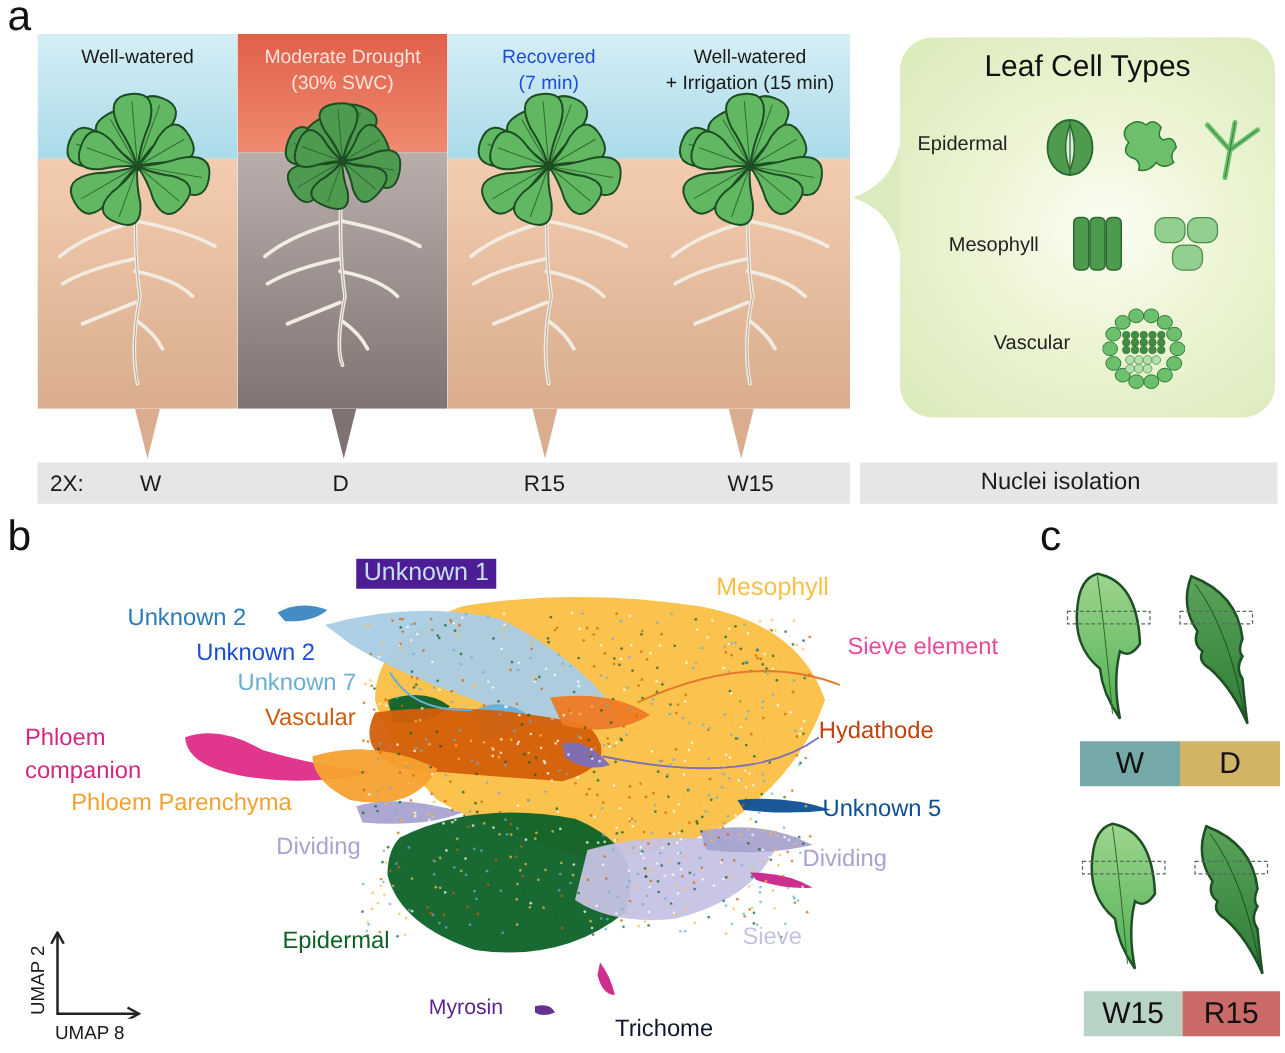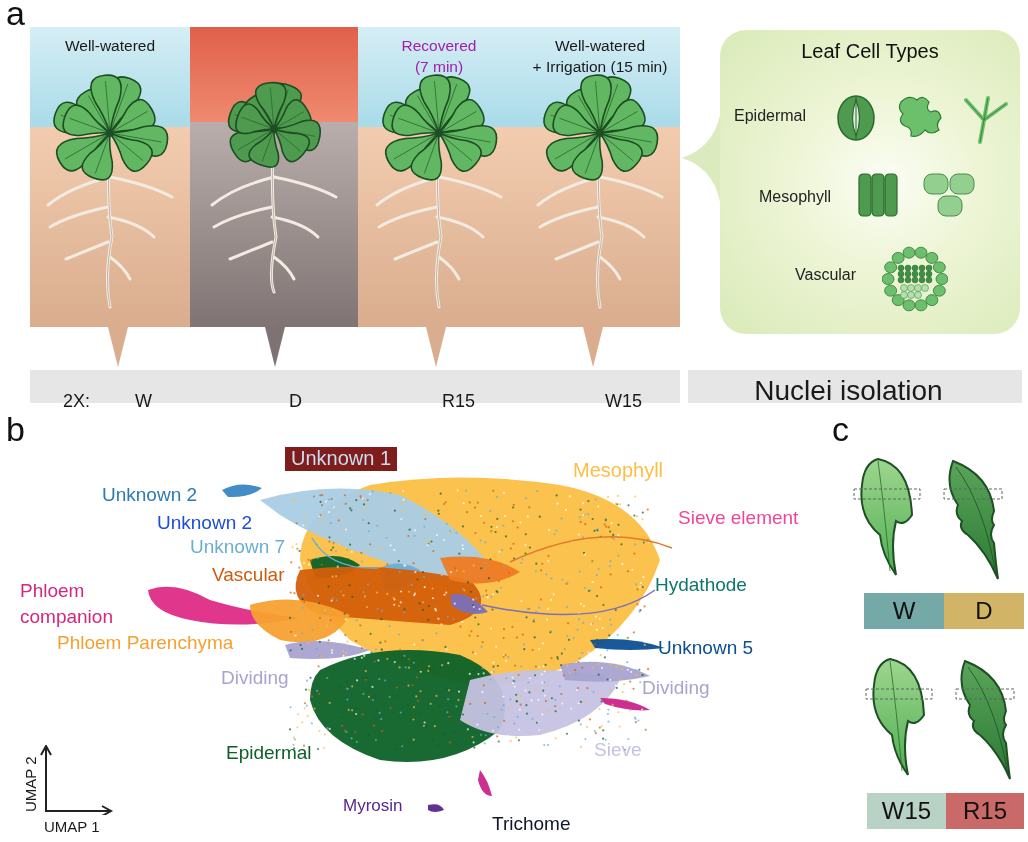--- a/index.html
+++ b/index.html
@@ -11,29 +11,29 @@
   
   .cond { position: absolute; top: 27px; height: 300px; overflow: hidden; }
   .cond .sky { position: absolute; left: 0; right: 0; top: 0; }
   .cond .soil { position: absolute; left: 0; right: 0; bottom: 0; }
   .cond .title { position: absolute; left: 0; right: 0; top: 8px; text-align: center;
                  font-size: 15.5px; line-height: 21px; }
   .cond svg { position: absolute; left: 0; top: 0; }
   .pointer { position: absolute; width: 0; height: 0; border-left: 10px solid transparent;
              border-right: 10px solid transparent; }
   .labelbar { position: absolute; top: 370px; height: 33px; background: #e6e6e6; }
-  .labelbar span { position: absolute; top: 21px; font-size: 18px; margin-left: 23px; }
+  .labelbar span { position: absolute; top: 7px; font-size: 18px; }
   .nucbar { position: absolute; left: 688px; top: 370px; width: 334px; height: 33px; background: #e6e6e6; }
-  .nucbar span { position: absolute; left: 0; right: 13px; text-align: center; top: 5px; font-size: 28px; }
+  .nucbar span { position: absolute; left: 0; right: 13px; text-align: center; top: 5px; font-size: 19px; }
 
   
   .leafbox { position: absolute; left: 720px; top: 30px; width: 300px; height: 304px;
              border-radius: 26px;
              background: radial-gradient(ellipse at 55% 50%, #fbfdf4 0%, #eef5d6 40%, #d9eab8 100%); }
-  .leafbox .lt { position: absolute; left: 0; right: 0; top: 10px; text-align: center; font-size: 20px; color: #111; }
+  .leafbox .lt { position: absolute; left: 0; right: 0; top: 10px; text-align: center; font-size: 24px; color: #111; }
   .leafbox .rl { position: absolute; font-size: 16px; color: #222; }
 
   
   .cl { position: absolute; font-size: 19px; line-height: 1.05; white-space: nowrap; }
 
   
   .cbar { position: absolute; height: 36px; display: flex; }
   .cbar div { height: 100%; display: flex; align-items: center; justify-content: center; font-size: 24px; color: #111; }
 </style>
 </head>
@@ -103,20 +103,22 @@
         <path d="M4,0 L43.2,0" stroke="#2f6b33" stroke-width="0.8"></path>
         </g>
       <circle cx="80" cy="106" r="4" fill="#1d4d22"></circle>
       </svg>
     </div>
     <div class="pointer" style="left: 108px; top: 327px; border-top: 40px solid rgb(217, 173, 142);"></div>
     <div class="cond" style="left: 190px; width: 168px;">
       <div class="sky" style="height:95px;background:linear-gradient(#e0604a,#ef8a70)"></div>
        <div class="soil" style="top:95px;background:linear-gradient(#b9aeab,#7f7473)"></div>
        <div class="title" style="color:#fbe3da">
+         <div>Moderate Drought</div>
+         <div>(30% SWC)</div>
        </div>
        <svg width="168" height="300">
         <g stroke="#f1ebe2" stroke-width="3" fill="none" stroke-linecap="round">
       <path d="M84,102 Q80,170 86,210 Q78,250 84,265"></path>
       <path d="M84,150 Q44,160 22,178"></path>
           <path d="M84,150 Q124,158 146,170"></path>
       <path d="M82,180 Q44,188 24,200"></path>
           <path d="M82,190 Q114,196 128,210"></path>
       <path d="M82,215 Q60,224 40,232"></path>
           <path d="M84,230 Q98,240 104,252"></path>
@@ -164,21 +166,21 @@
         <path d="M0,0 Q11.520000000000001,-4 21.120000000000005,-12 Q38.400000000000006,-22 38.400000000000006,0 Q38.400000000000006,22 21.120000000000005,12 Q11.520000000000001,4 0,0 Z" fill="#4e9a4e" stroke="#1d4d22" stroke-width="1.6"></path>
         <path d="M4,0 L34.56000000000001,0" stroke="#2f6b33" stroke-width="0.8"></path>
         </g>
       <circle cx="84" cy="102" r="4" fill="#1d4d22"></circle>
       </svg>
     </div>
     <div class="pointer" style="left: 265px; top: 327px; border-top: 40px solid rgb(126, 115, 114);"></div>
     <div class="cond" style="left: 358px; width: 162px;">
       <div class="sky" style="height:100px;background:linear-gradient(#d6eef5,#a9dbe9)"></div>
        <div class="soil" style="top:100px;background:linear-gradient(#f3ccaf,#d9ad8e)"></div>
-       <div class="title" style="color:#a21caf">
+       <div class="title" style="color:#1d4ed8">
          <div>Recovered</div>
          <div>(7 min)</div>
        </div>
        <svg width="162" height="300">
         <g stroke="#f1ebe2" stroke-width="3" fill="none" stroke-linecap="round">
       <path d="M81,106 Q77,170 83,210 Q75,250 81,280"></path>
       <path d="M81,150 Q41,160 19,178"></path>
           <path d="M81,150 Q121,158 143,170"></path>
       <path d="M79,180 Q41,188 21,200"></path>
           <path d="M79,190 Q111,196 125,210"></path>
@@ -1305,47 +1307,47 @@
     <circle cx="416.28581980536035" cy="256.3919496100358" r="1.1" fill="#fbbf45" opacity="0.7"></circle>
     <circle cx="536.032761375435" cy="131.33698223220975" r="1.1" fill="#6aaed6" opacity="0.7"></circle>
     <circle cx="496.2412662646925" cy="206.6948577187466" r="1.1" fill="#ffffff" opacity="0.7"></circle>
     <circle cx="610.0157849863244" cy="126.04874705711786" r="1.1" fill="#6aaed6" opacity="0.7"></circle>
     <circle cx="319.2117672363351" cy="253.7908463383982" r="1.1" fill="#d35f0a" opacity="0.7"></circle>
     <path d="M312,98 Q330,130 378,128" stroke="#6aaed6" stroke-width="1.5" fill="none"></path>
     <path d="M672,108 Q600,80 510,122" stroke="#e37a2a" stroke-width="1.5" fill="none"></path>
     <path d="M655,150 Q600,190 482,165" stroke="#7b70b9" stroke-width="1.5" fill="none"></path>
   </svg>
 
-<div class="cl" style="left:285px; top:447px; background:#7f1d1d; color:#c8dff0; padding:1px 6px 2px 6px; font-size:20px;">Unknown 1</div>
+<div class="cl" style="left:285px; top:447px; background:#4c1d95; color:#c8dff0; padding:1px 6px 2px 6px; font-size:20px;">Unknown 1</div>
 <div class="cl" style="left:573px; top:460px; color:#fbbf45; font-size:20px;">Mesophyll</div>
 <div class="cl" style="left:102px; top:485px; color:#2c7bb6;">Unknown 2</div>
 <div class="cl" style="left:157px; top:513px; color:#1d4ed8;">Unknown 2</div>
 <div class="cl" style="left:190px; top:537px; color:#6aaed6;">Unknown 7</div>
 <div class="cl" style="left:678px; top:508px; color:#ec4899;">Sieve element</div>
 <div class="cl" style="left:212px; top:565px; color:#cc5c0e;">Vascular</div>
-<div class="cl" style="left:655px; top:575px; color:#0f766e;">Hydathode</div>
+<div class="cl" style="left:655px; top:575px; color:#c2410c;">Hydathode</div>
 <div class="cl" style="left:20px; top:578px; color:#d4287f; line-height:26px;">
   <div>Phloem</div>
   <div>companion</div>
 </div>
 <div class="cl" style="left:57px; top:633px; color:#f5a12f;">Phloem Parenchyma</div>
 <div class="cl" style="left:658px; top:638px; color:#0d4f93;">Unknown 5</div>
 <div class="cl" style="left:221px; top:668px; color:#a8a3d0;">Dividing</div>
 <div class="cl" style="left:642px; top:678px; color:#a8a3d0;">Dividing</div>
 <div class="cl" style="left:226px; top:743px; color:#0d6128;">Epidermal</div>
 <div class="cl" style="left:594px; top:740px; color:#c5c3e3;">Sieve</div>
 <div class="cl" style="left:492px; top:814px; color:#0f172a;">Trichome</div>
 <div class="cl" style="left:343px; top:797px; color:#59278c; font-size:17px;">Myrosin</div>
 
 <svg class="abs" style="left:38px; top:745px;" width="80" height="70">
   <path d="M8,2 L8,66 L72,66" stroke="#222" stroke-width="2" fill="none"></path>
   <path d="M3,10 L8,1 L13,10" stroke="#222" stroke-width="2" fill="none"></path>
   <path d="M64,61 L73,66 L64,71" stroke="#222" stroke-width="2" fill="none"></path>
 </svg>
-<div class="abs" style="left:44px; top:818px; font-size:15px;">UMAP 1</div>
+<div class="abs" style="left:44px; top:818px; font-size:15px;">UMAP 8</div>
 <div class="abs" style="left:22px; top:748px; font-size:15px; transform-origin:left top; transform:rotate(-90deg) translate(-64px,0);">UMAP 2</div>
 
 <div class="panel-letter" style="left:832px; top:412px;">c</div>
 
 <svg class="abs" style="left:840px; top:455px;" width="188" height="130">
   <defs>
     <linearGradient id="lg1" x1="0" y1="0" x2="0" y2="1">
         <stop offset="0" stop-color="#9ed68f"></stop>
         <stop offset="1" stop-color="#4fae52"></stop>
       </linearGradient>

